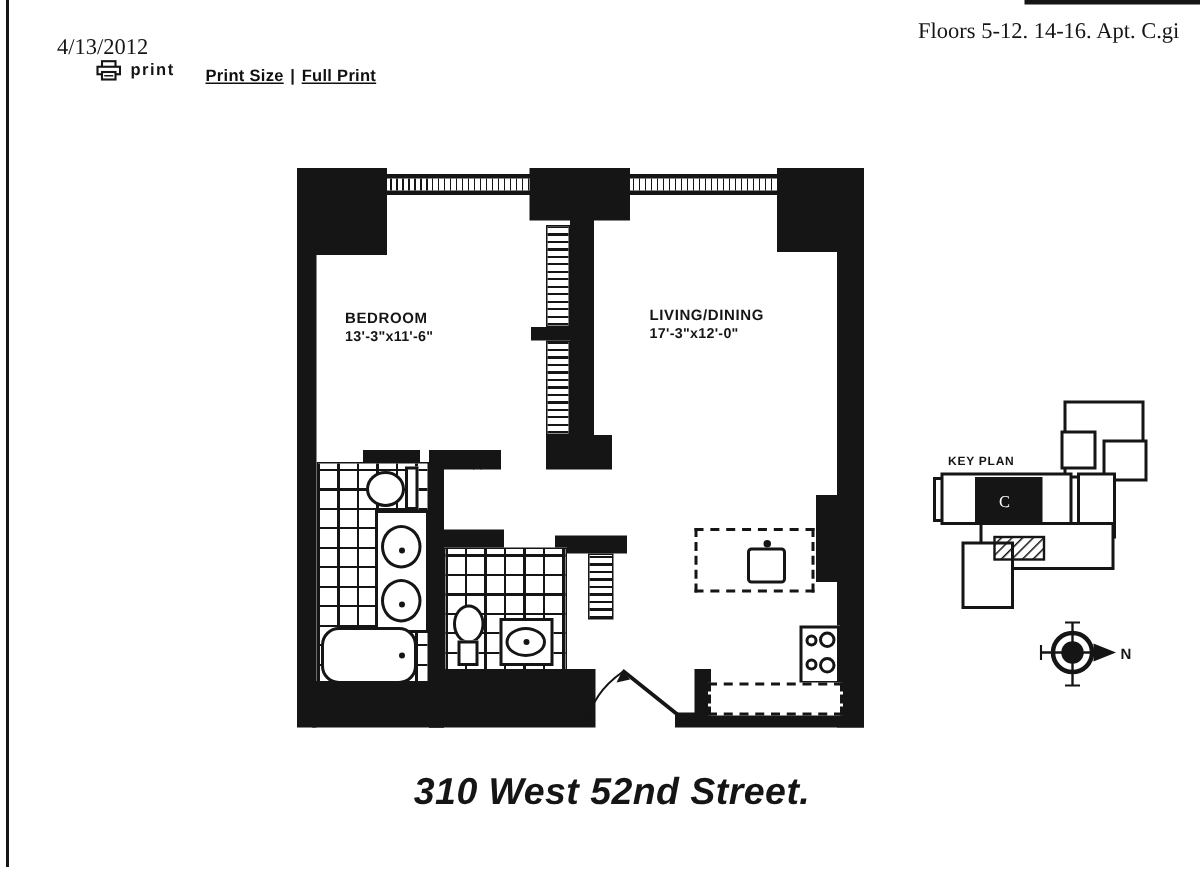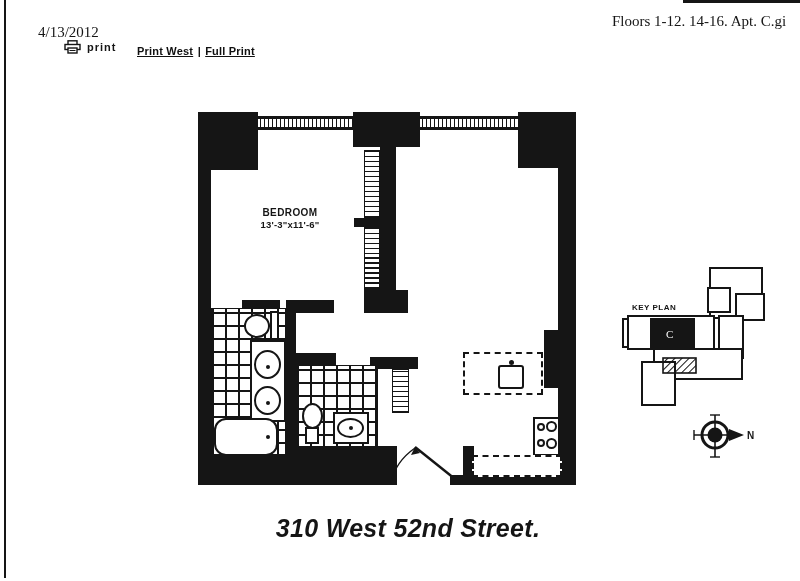--- a/index.html
+++ b/index.html
@@ -31,50 +31,50 @@
       repeating-linear-gradient(0deg,  var(--ink) 0 1.6px, transparent 1.6px 13px),
       repeating-linear-gradient(90deg, var(--ink) 0 1.6px, transparent 1.6px 13px);
     border:1px solid var(--ink);
     background-color:var(--paper);
   }
   .fixture{ background:var(--paper); border:2px solid var(--ink); position:absolute; }
   .round{ border-radius:50%; }
   .dot{ width:4px; height:4px; border-radius:50%; background:var(--ink); position:absolute; }
   .counter{ border:2px dashed var(--ink); background:var(--paper); position:absolute; }
 
-  .roomlabel{ text-align:center; font-weight:bold; font-size:10px; letter-spacing:.4px; line-height:1.3; }
+  .roomlabel{ font-weight:bold; font-size:10px; letter-spacing:.4px; line-height:1.3; }
   .dims{ font-size:9.5px; letter-spacing:.2px; }
 
   a.link{ color:#101010; text-decoration:underline; font-weight:bold; font-size:11px; letter-spacing:.2px; cursor:pointer; }
   .printlbl{ font-weight:bold; font-size:11px; letter-spacing:1px; }
   .title{ font-weight:bold; font-size:25px; letter-spacing:.3px; text-align:center; }
 </style>
 </head>
 <body>
 
 <div class="abs ink" style="left:4px;top:0;width:2px;height:578px;"></div>
 <div class="abs ink" style="left:683px;top:0;width:117px;height:3px;"></div>
 
 <div class="abs serif" style="left:38px;top:24px;font-size:15px;">4/13/2012</div>
 
-<div class="abs serif" style="left:612px;top:13px;width:188px;font-size:15px;white-space:nowrap;overflow:hidden;">Floors 1-12. 14-16. Apt. C.gi</div>
+<div class="abs serif" style="left:612px;top:13px;width:188px;font-size:15px;white-space:nowrap;overflow:hidden;">Floors 5-12. 14-16. Apt. C.gi</div>
 
 <div class="abs" style="left:64px;top:40px;display:flex;align-items:center;gap:6px;cursor:pointer;">
   <span style="display:inline-block;line-height:0;">
     <svg width="17" height="14" viewBox="0 0 17 14">
       <rect x="4" y="0.8" width="9" height="4" fill="#fff" stroke="#151515" stroke-width="1.4"></rect>
       <rect x="1" y="4.5" width="15" height="5" fill="#fff" stroke="#151515" stroke-width="1.4"></rect>
       <rect x="4" y="8" width="9" height="5" fill="#fff" stroke="#151515" stroke-width="1.4"></rect>
       <line x1="5.5" y1="10.5" x2="11.5" y2="10.5" stroke="#151515" stroke-width="1"></line>
     </svg>
   </span>
   <span class="printlbl">print</span>
 </div>
 <div class="abs" style="left:137px;top:41px;">
-  <a class="link">Print West</a>
+  <a class="link">Print Size</a>
   <span style="font-size:11px;font-weight:bold;">|</span>
   <a class="link">Full Print</a>
 </div>
 
 <div class="abs" style="left:198px;top:112px;width:380px;height:373px;">
 
   <div class="abs ink" style="left:0;top:0;width:13px;height:373px;"></div>
   <div class="abs ink" style="left:360px;top:0;width:18px;height:373px;"></div>
   <div class="abs winband" style="left:58px;top:4px;width:102px;"></div>
   <div class="abs winband" style="left:220px;top:4px;width:102px;"></div>
@@ -84,20 +84,24 @@
 
   <div class="abs ink" style="left:182px;top:30px;width:16px;height:150px;"></div>
   <div class="abs louver" style="left:166px;top:38px;width:16px;height:68px;"></div>
   <div class="abs ink" style="left:156px;top:106px;width:26px;height:9px;"></div>
   <div class="abs louver" style="left:166px;top:115px;width:16px;height:63px;"></div>
   <div class="abs ink" style="left:166px;top:178px;width:44px;height:23px;"></div>
 
   <div class="abs roomlabel" style="left:32px;top:94px;width:120px;">
     <div>BEDROOM</div>
     <div class="dims">13'-3"x11'-6"</div>
+  </div>
+  <div class="abs roomlabel" style="left:235px;top:92px;width:125px;">
+    <div>LIVING/DINING</div>
+    <div class="dims">17'-3"x12'-0"</div>
   </div>
 
   <div class="abs" style="left:114px;top:182px;font-size:32px;font-weight:bold;">*</div>
 
   <div class="abs ink" style="left:44px;top:188px;width:38px;height:13px;"></div>
   <div class="abs ink" style="left:96px;top:188px;width:40px;height:13px;"></div>
   <div class="abs tiles" style="left:13px;top:196px;width:75px;height:150px;"></div>
   <div class="fixture" style="left:72px;top:199px;width:9px;height:29px;"></div>
   <div class="fixture round" style="left:46px;top:202px;width:26px;height:24px;"></div>
   <div class="fixture" style="left:52px;top:228px;width:36px;height:82px;"></div>

